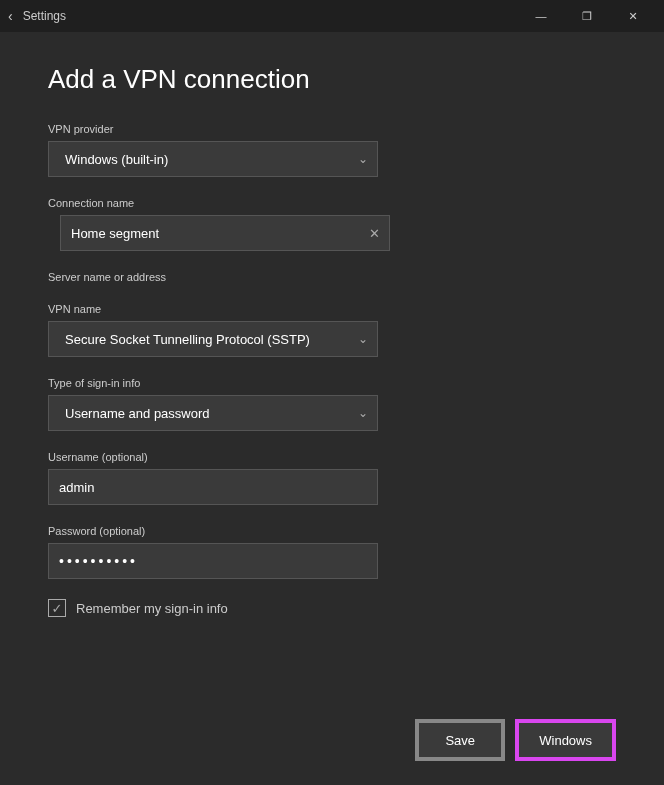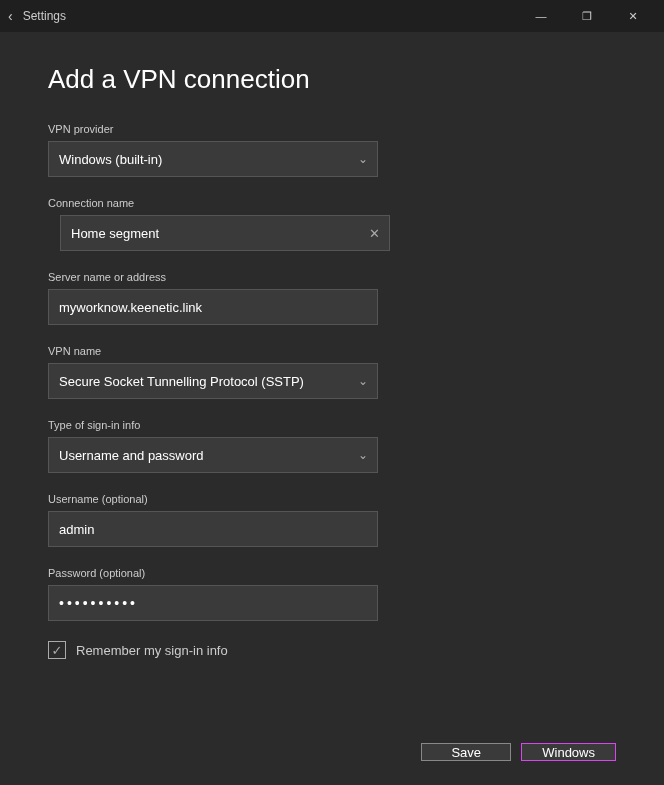--- a/index.html
+++ b/index.html
@@ -135,21 +135,21 @@
     }
 
     .field-select {
       width: 100%;
       height: 36px;
       background: #3a3a3a;
       border: 1px solid #555555;
       color: #ffffff;
       font-size: 13px;
       font-family: 'Segoe UI', Arial, sans-serif;
-      padding: 0 32px 0 10px;
+      padding: 0 32px 0 16px;
       outline: none;
       appearance: none;
       -webkit-appearance: none;
       cursor: pointer;
     }
 
     .select-arrow {
       position: absolute;
       right: 10px;
       top: 50%;
@@ -224,27 +224,27 @@
     .buttons-row {
       display: flex;
       justify-content: flex-end;
       gap: 10px;
       padding: 12px 48px 24px 48px;
       flex-shrink: 0;
     }
 
     .btn {
       min-width: 90px;
-      height: 18px;
+      height: 42px;
       padding: 0 20px;
       font-size: 13px;
       font-family: 'Segoe UI', Arial, sans-serif;
       cursor: pointer;
       outline: none;
-      border: 1px solid #d946ef;
+      border: 4px solid #d946ef;
       background: #3a3a3a;
       color: #ffffff;
     }
 
     .btn.primary {
       background: #3a3a3a;
       border-color: #888888;
     }
   </style>
 </head>
@@ -277,21 +277,20 @@
   <div class="field-group">
     <label class="field-label">Connection name</label>
     <div class="input-with-clear">
       <input type="text" class="field-input" value="Home segment" style="">
       <button class="clear-btn">✕</button>
     </div>
   </div>
 
   <div class="field-group">
     <label class="field-label">Server name or address</label>
-    <input type="text" class="field-input" value="myworknow.keenetic.link" style="">
   </div>
 
   <div class="field-group">
     <label class="field-label">VPN name</label>
     <div class="select-wrapper">
       <select class="field-select">
         <option>Secure Socket Tunnelling Protocol (SSTP)</option>
       </select>
       <span class="select-arrow">⌄</span>
     </div>

